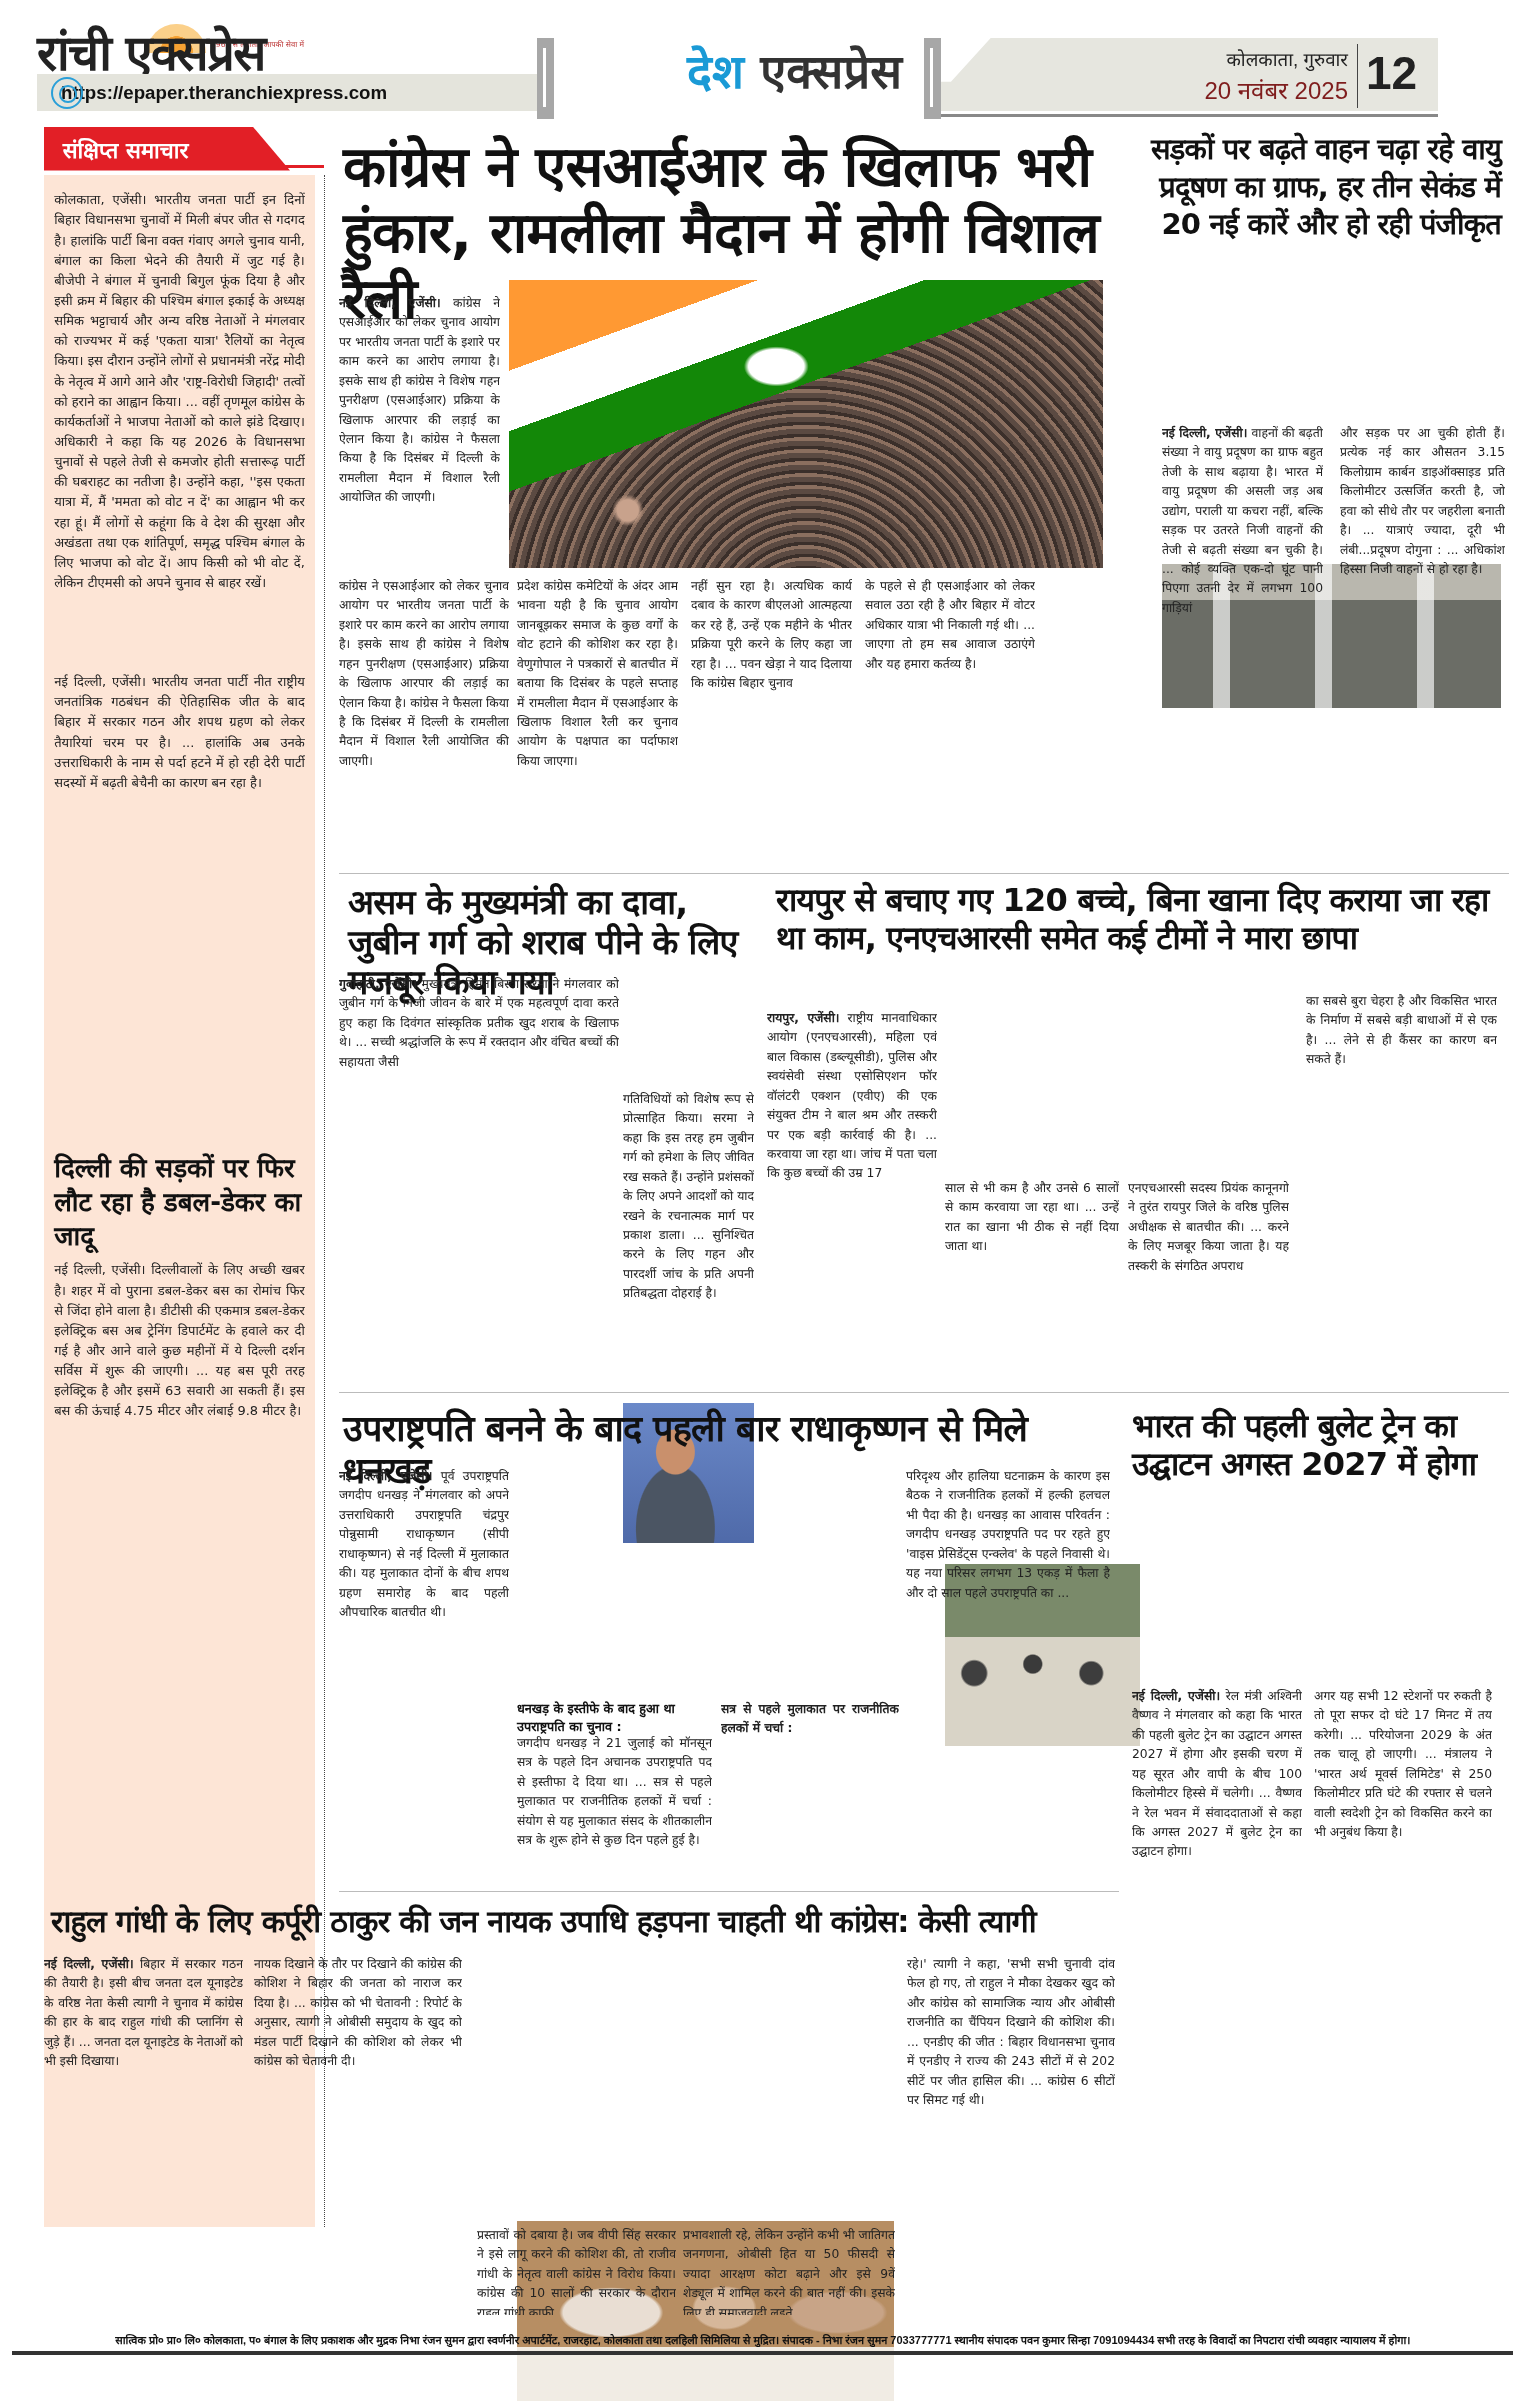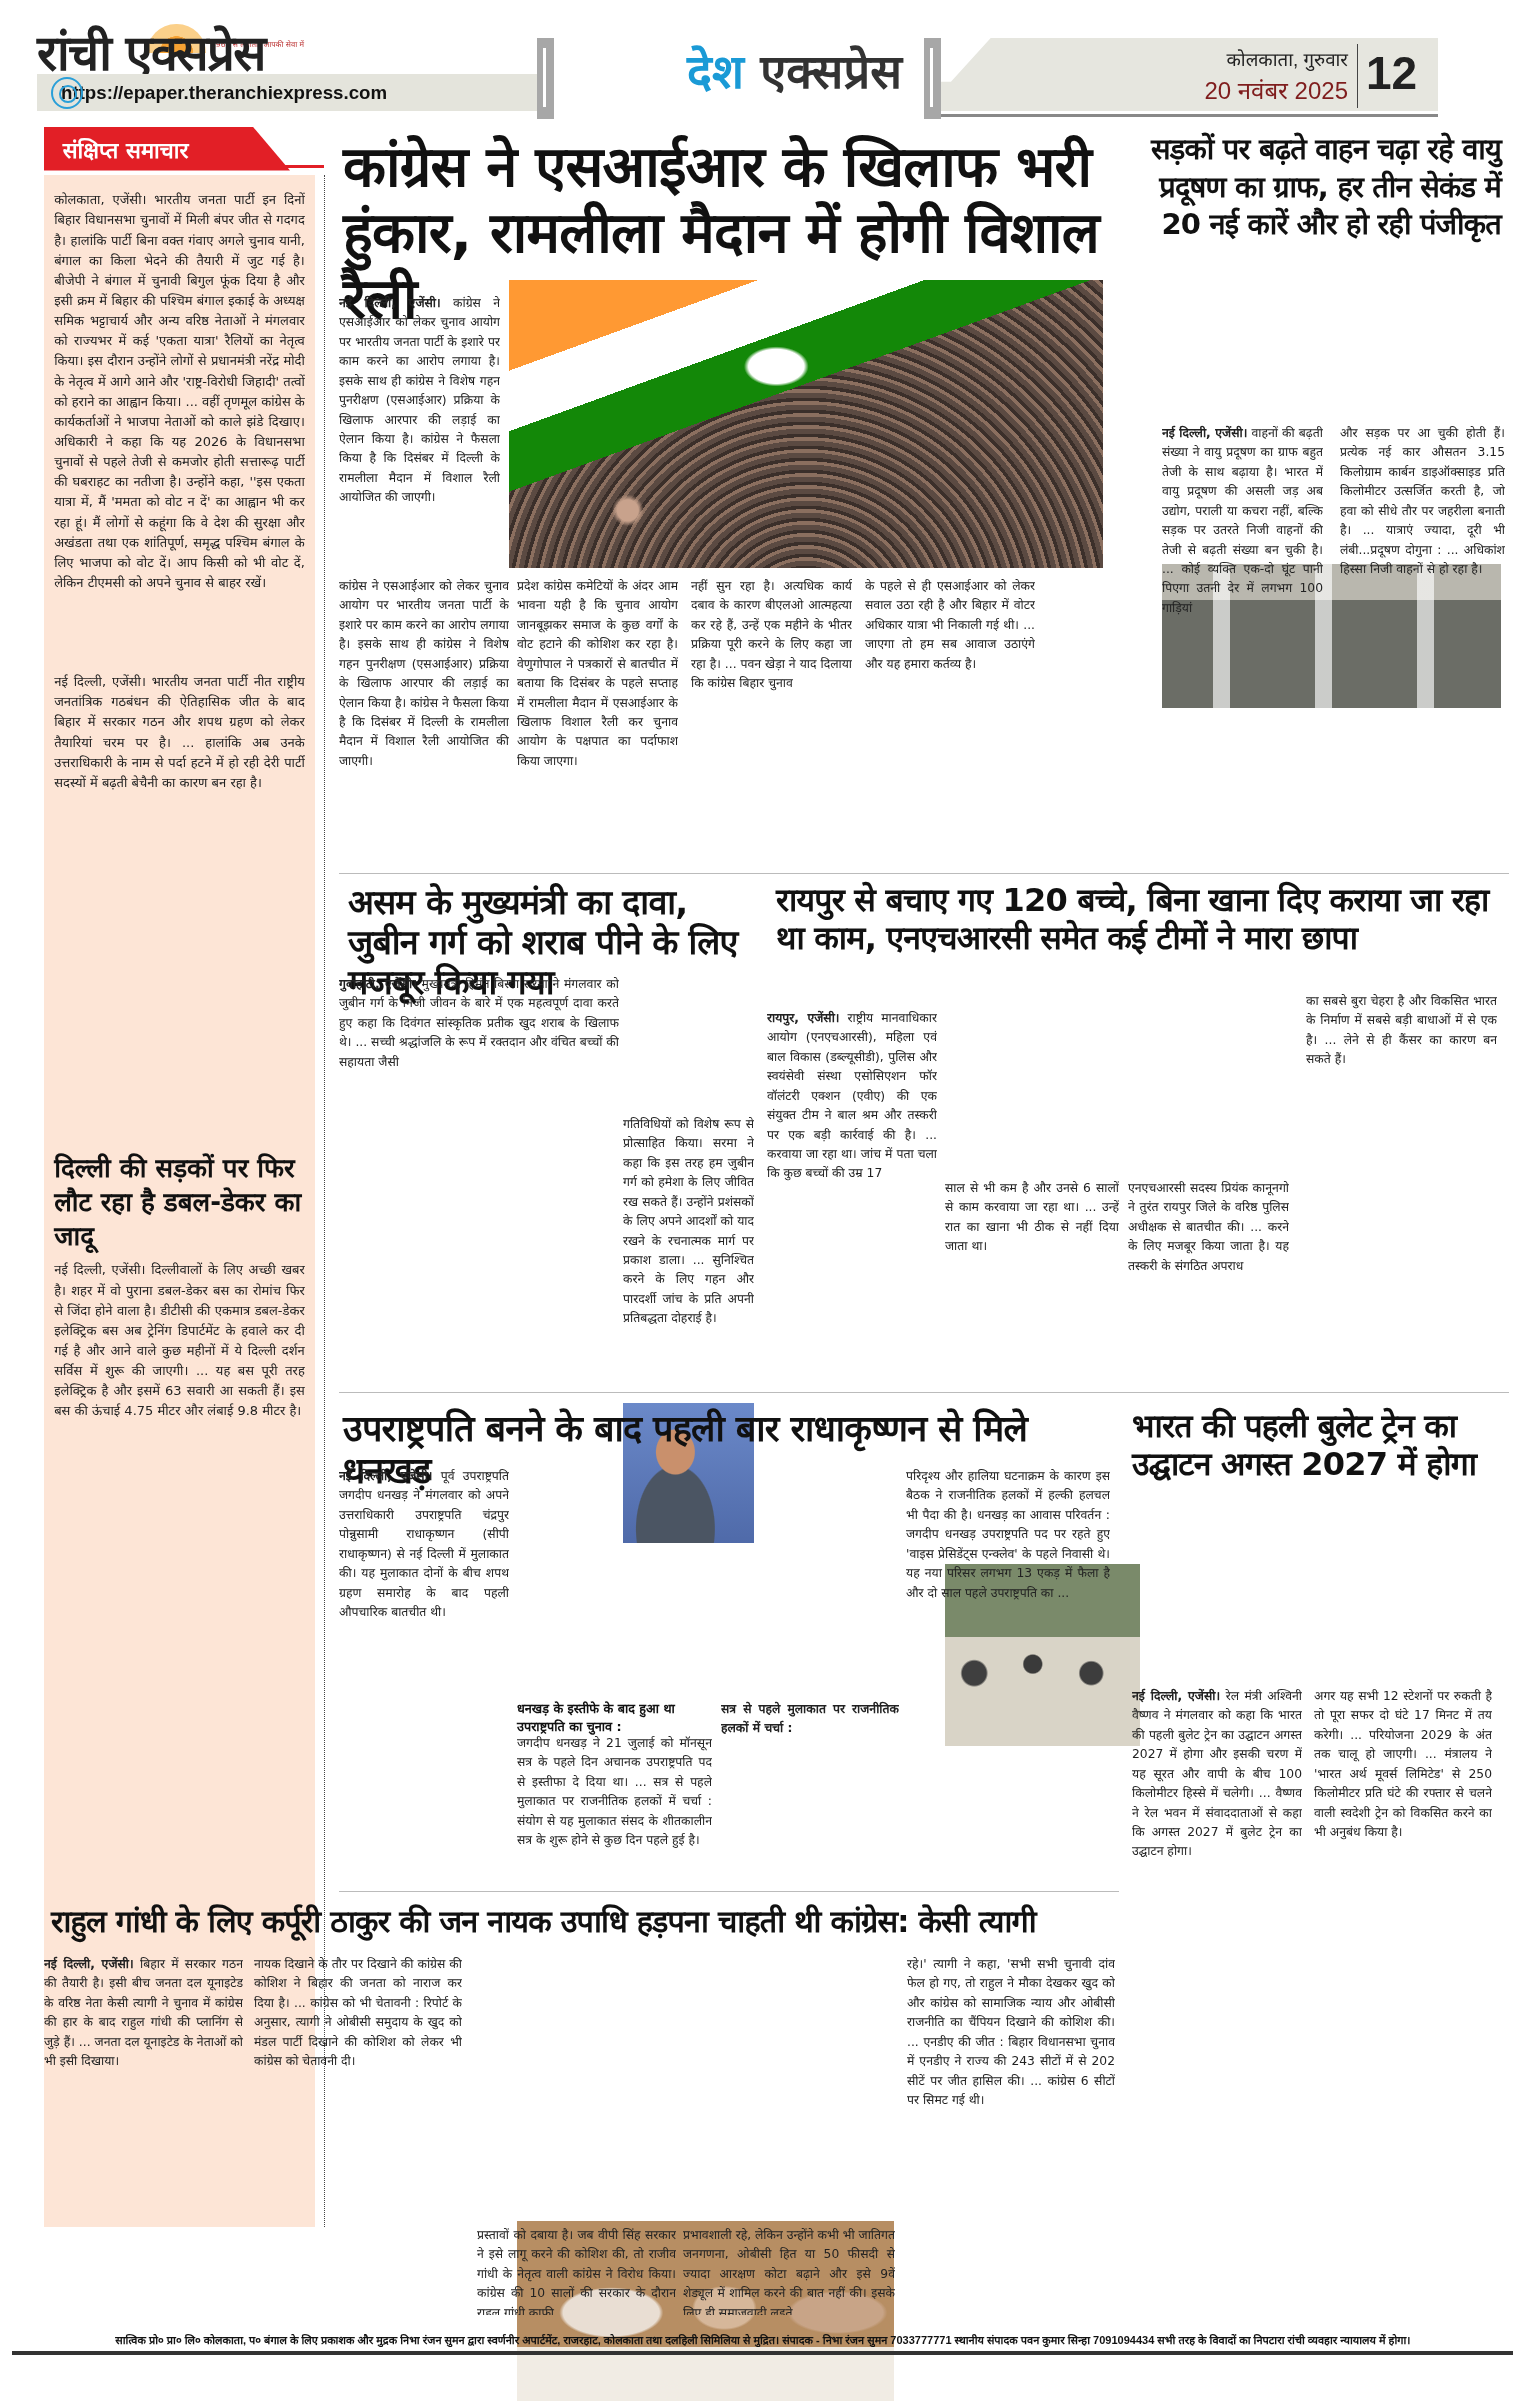--- a/index.html
+++ b/index.html
@@ -131,21 +131,21 @@
 <div class="abs col-text" style="left:1340px;top:424px;width:165px;height:441px;overflow:hidden;">और सड़क पर आ चुकी होती हैं। प्रत्येक नई कार औसतन 3.15 किलोग्राम कार्बन डाइऑक्साइड प्रति किलोमीटर उत्सर्जित करती है, जो हवा को सीधे तौर पर जहरीला बनाती है। ... यात्राएं ज्यादा, दूरी भी लंबी...प्रदूषण दोगुना : ... अधिकांश हिस्सा निजी वाहनों से हो रहा है।</div>
 
 <div class="abs rule" style="left:339px;top:873px;width:1170px;"></div>
 
 <div class="abs hl" style="left:348px;top:882px;width:407px;font-size:34px;">असम के मुख्यमंत्री का दावा, जुबीन गर्ग को शराब पीने के लिए मजबूर किया गया</div>
 <div class="abs col-text" style="left:339px;top:975px;width:280px;height:407px;overflow:hidden;">
   <b>गुवाहाटी, एजेंसी।</b>
   <span>मुख्यमंत्री हिमंत बिस्वा सरमा ने मंगलवार को जुबीन गर्ग के निजी जीवन के बारे में एक महत्वपूर्ण दावा करते हुए कहा कि दिवंगत सांस्कृतिक प्रतीक खुद शराब के खिलाफ थे। ... सच्ची श्रद्धांजलि के रूप में रक्तदान और वंचित बच्चों की सहायता जैसी</span>
 </div>
 <div class="abs photo ph-cm" style="left:623px;top:971px;width:131px;height:140px;"></div>
-<div class="abs col-text" style="left:623px;top:1115px;width:131px;height:271px;overflow:hidden;">गतिविधियों को विशेष रूप से प्रोत्साहित किया। सरमा ने कहा कि इस तरह हम जुबीन गर्ग को हमेशा के लिए जीवित रख सकते हैं। उन्होंने प्रशंसकों के लिए अपने आदर्शों को याद रखने के रचनात्मक मार्ग पर प्रकाश डाला। ... सुनिश्चित करने के लिए गहन और पारदर्शी जांच के प्रति अपनी प्रतिबद्धता दोहराई है।</div>
+<div class="abs col-text" style="left:623px;top:1090px;width:131px;height:271px;overflow:hidden;">गतिविधियों को विशेष रूप से प्रोत्साहित किया। सरमा ने कहा कि इस तरह हम जुबीन गर्ग को हमेशा के लिए जीवित रख सकते हैं। उन्होंने प्रशंसकों के लिए अपने आदर्शों को याद रखने के रचनात्मक मार्ग पर प्रकाश डाला। ... सुनिश्चित करने के लिए गहन और पारदर्शी जांच के प्रति अपनी प्रतिबद्धता दोहराई है।</div>
 
 <div class="abs hl" style="left:776px;top:882px;width:729px;font-size:32px;">रायपुर से बचाए गए 120 बच्चे, बिना खाना दिए कराया जा रहा था काम, एनएचआरसी समेत कई टीमों ने मारा छापा</div>
 <div class="abs col-text" style="left:767px;top:1009px;width:170px;height:373px;overflow:hidden;">
   <b>रायपुर, एजेंसी।</b>
   <span>राष्ट्रीय मानवाधिकार आयोग (एनएचआरसी), महिला एवं बाल विकास (डब्ल्यूसीडी), पुलिस और स्वयंसेवी संस्था एसोसिएशन फॉर वॉलंटरी एक्शन (एवीए) की एक संयुक्त टीम ने बाल श्रम और तस्करी पर एक बड़ी कार्रवाई की है। ... करवाया जा रहा था। जांच में पता चला कि कुछ बच्चों की उम्र 17</span>
 </div>
 <div class="abs photo ph-kids" style="left:945px;top:992px;width:195px;height:182px;"></div>
 <div class="abs col-text" style="left:945px;top:1179px;width:174px;height:204px;overflow:hidden;">साल से भी कम है और उनसे 6 सालों से काम करवाया जा रहा था। ... उन्हें रात का खाना भी ठीक से नहीं दिया जाता था।</div>
 <div class="abs col-text" style="left:1128px;top:1179px;width:161px;height:204px;overflow:hidden;">एनएचआरसी सदस्य प्रियंक कानूनगो ने तुरंत रायपुर जिले के वरिष्ठ पुलिस अधीक्षक से बातचीत की। ... करने के लिए मजबूर किया जाता है। यह तस्करी के संगठित अपराध</div>
 <div class="abs col-text" style="left:1306px;top:992px;width:191px;height:390px;overflow:hidden;">का सबसे बुरा चेहरा है और विकसित भारत के निर्माण में सबसे बड़ी बाधाओं में से एक है। ... लेने से ही कैंसर का कारण बन सकते हैं।</div>

